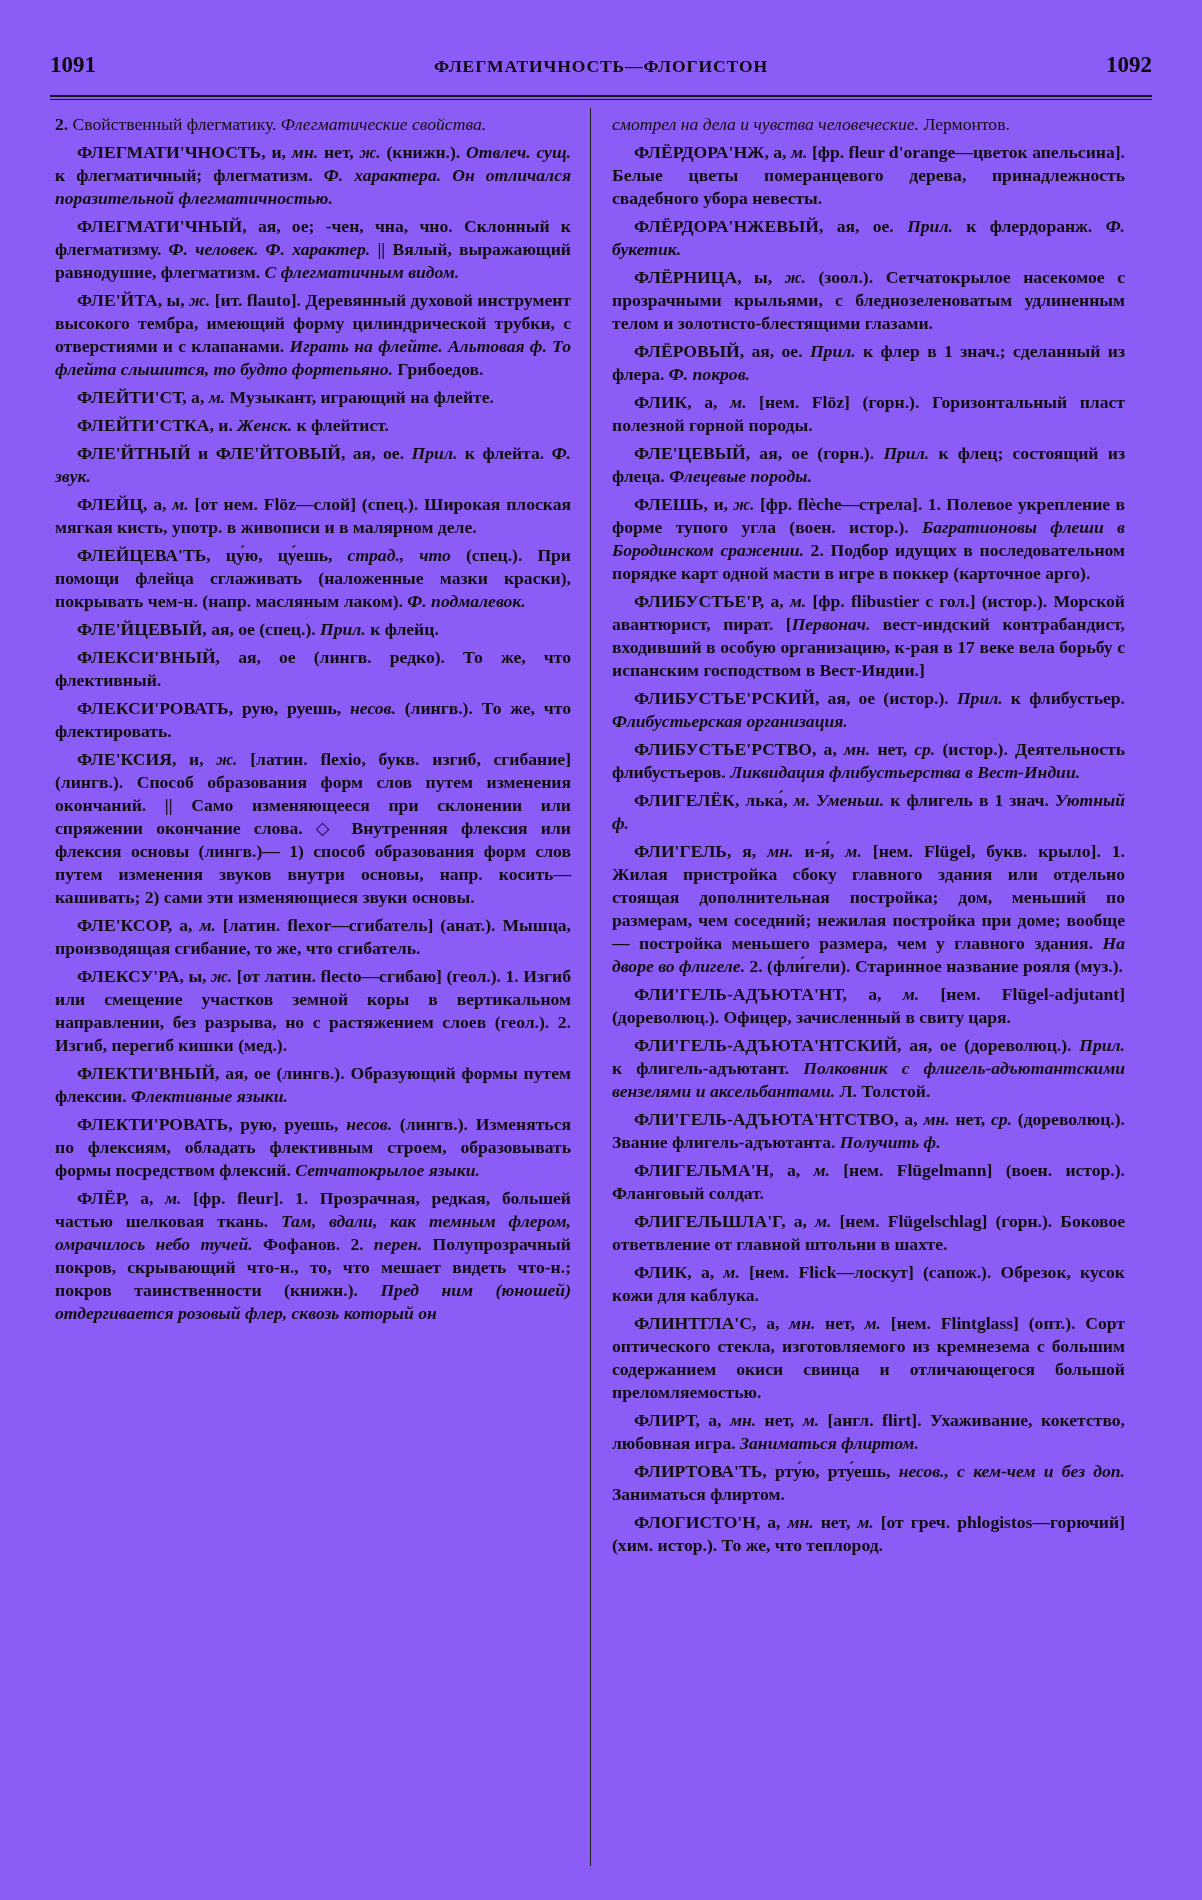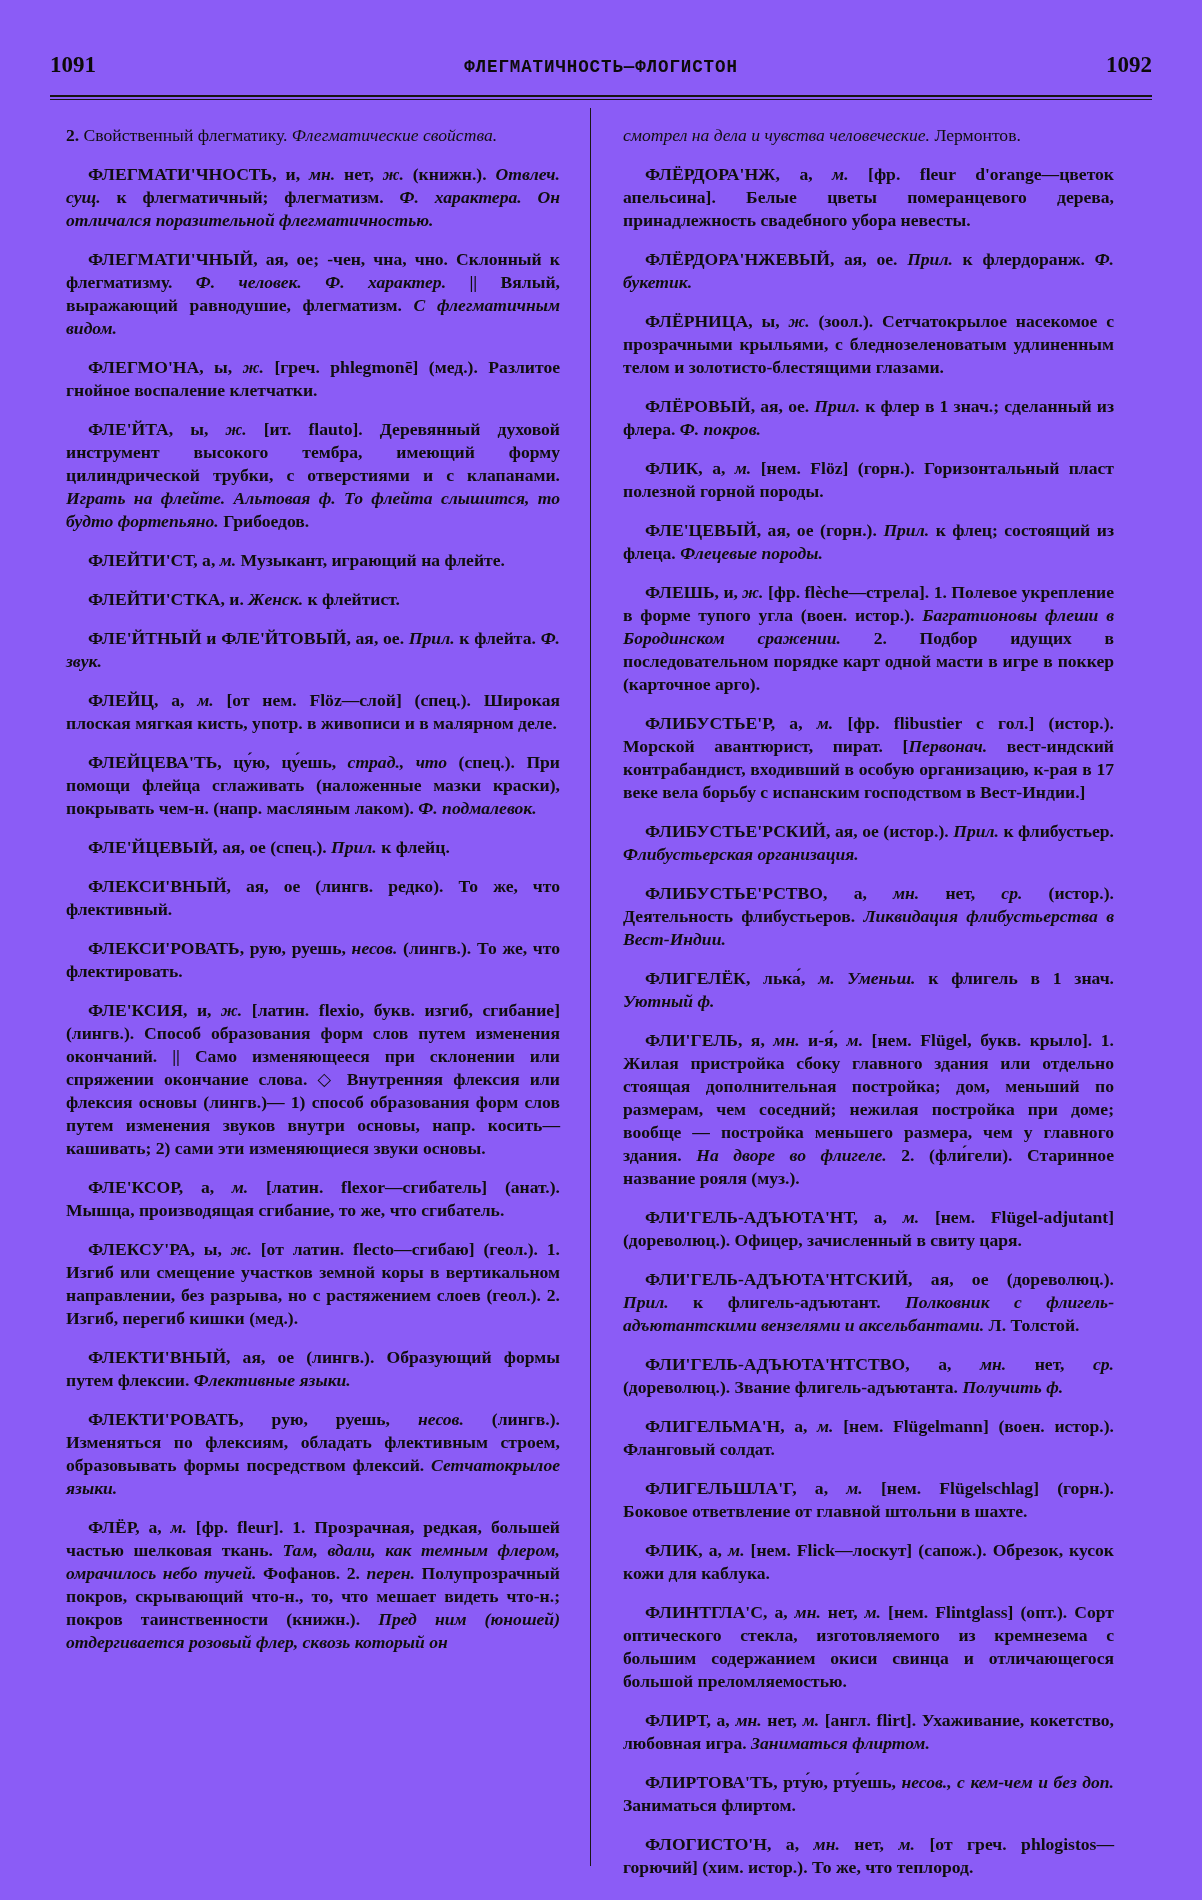--- a/index.html
+++ b/index.html
@@ -31,21 +31,21 @@
     justify-content: space-between;
   }
   .folio {
     font-family: "Liberation Serif", "DejaVu Serif", serif;
     font-weight: bold;
     font-size: 23px;
     letter-spacing: 0px;
     color: #0d0b0b;
   }
   .runtitle {
-    font-family: Liberation Mono, monospace;
+    font-family: Liberation Serif, serif;
     font-weight: bold;
     font-size: 17.5px;
     letter-spacing: 0.9px;
     color: #0d0b0b;
     white-space: nowrap;
   }
 
   .rule {
     position: absolute;
     left: 50px;
@@ -72,21 +72,21 @@
     box-sizing: border-box;
   }
   .col.left  { padding-right: 14px; }
   .col.right { padding-left: 16px; border-left: 1.6px solid #1b1818; }
 
   .para {
     font-size: 17.6px;
     line-height: 23.0px;
     text-align: justify;
     text-justify: inter-word;
-    margin: 16px;
+    margin: 5px;
     hyphens: manual;
     word-spacing: 0px;
   }
   .para + .para { margin-top: 0px; font-weight: bold; }
   .indent { text-indent: 22px; }
 
   
   .page { text-rendering: optimizeLegibility; }
 </style>
 </head>
@@ -100,21 +100,20 @@
     <span class="folio">1092</span>
   </div>
 
   <div class="rule"></div>
 
   <div class="columns">
     <div class="col left" id="col-left">
         <p class="para"><b>2.</b> Свойственный флегматику. <i>Флегматические свойства.</i></p>
         <p class="para indent"><b>ФЛЕГМАТИ'ЧНОСТЬ,</b> и, <i>мн.</i> нет, <i>ж.</i> (книжн.). <i>Отвлеч. сущ.</i> к флегматичный; флегматизм. <i>Ф. характера. Он отличался поразительной флегматичностью.</i></p>
         <p class="para indent"><b>ФЛЕГМАТИ'ЧНЫЙ,</b> ая, ое; -чен, чна, чно. Склонный к флегматизму. <i>Ф. человек. Ф. характер.</i> || Вялый, выражающий равнодушие, флегматизм. <i>С флегматичным видом.</i></p>
-        <p class="para indent"><b>ФЛЕГМО'НА,</b> ы, <i>ж.</i> [греч. phlegmonē] (мед.). Разлитое гнойное воспаление клетчатки.</p>
         <p class="para indent"><b>ФЛЕ'ЙТА,</b> ы, <i>ж.</i> [ит. flauto]. Деревянный духовой инструмент высокого тембра, имеющий форму цилиндрической трубки, с отверстиями и с клапанами. <i>Играть на флейте. Альтовая ф. То флейта слышится, то будто фортепьяно.</i> Грибоедов.</p>
         <p class="para indent"><b>ФЛЕЙТИ'СТ,</b> а, <i>м.</i> Музыкант, играющий на флейте.</p>
         <p class="para indent"><b>ФЛЕЙТИ'СТКА,</b> и. <i>Женск.</i> к флейтист.</p>
         <p class="para indent"><b>ФЛЕ'ЙТНЫЙ</b> и <b>ФЛЕ'ЙТОВЫЙ,</b> ая, ое. <i>Прил.</i> к флейта. <i>Ф. звук.</i></p>
         <p class="para indent"><b>ФЛЕЙЦ,</b> а, <i>м.</i> [от нем. Flöz—слой] (спец.). Широкая плоская мягкая кисть, употр. в живописи и в малярном деле.</p>
         <p class="para indent"><b>ФЛЕЙЦЕВА'ТЬ,</b> цу́ю, цу́ешь, <i>страд., что</i> (спец.). При помощи флейца сглаживать (наложенные мазки краски), покрывать чем-н. (напр. масляным лаком). <i>Ф. подмалевок.</i></p>
         <p class="para indent"><b>ФЛЕ'ЙЦЕВЫЙ,</b> ая, ое (спец.). <i>Прил.</i> к флейц.</p>
         <p class="para indent"><b>ФЛЕКСИ'ВНЫЙ,</b> ая, ое (лингв. редко). То же, что флективный.</p>
         <p class="para indent"><b>ФЛЕКСИ'РОВАТЬ,</b> рую, руешь, <i>несов.</i> (лингв.). То же, что флектировать.</p>
         <p class="para indent"><b>ФЛЕ'КСИЯ,</b> и, <i>ж.</i> [латин. flexio, букв. изгиб, сгибание] (лингв.). Способ образования форм слов путем изменения окончаний. || Само изменяющееся при склонении или спряжении окончание слова. ◇ <b>Внутренняя флексия</b> или <b>флексия основы</b> (лингв.)— 1) способ образования форм слов путем изменения звуков внутри основы, напр. косить—кашивать; 2) сами эти изменяющиеся звуки основы.</p>

